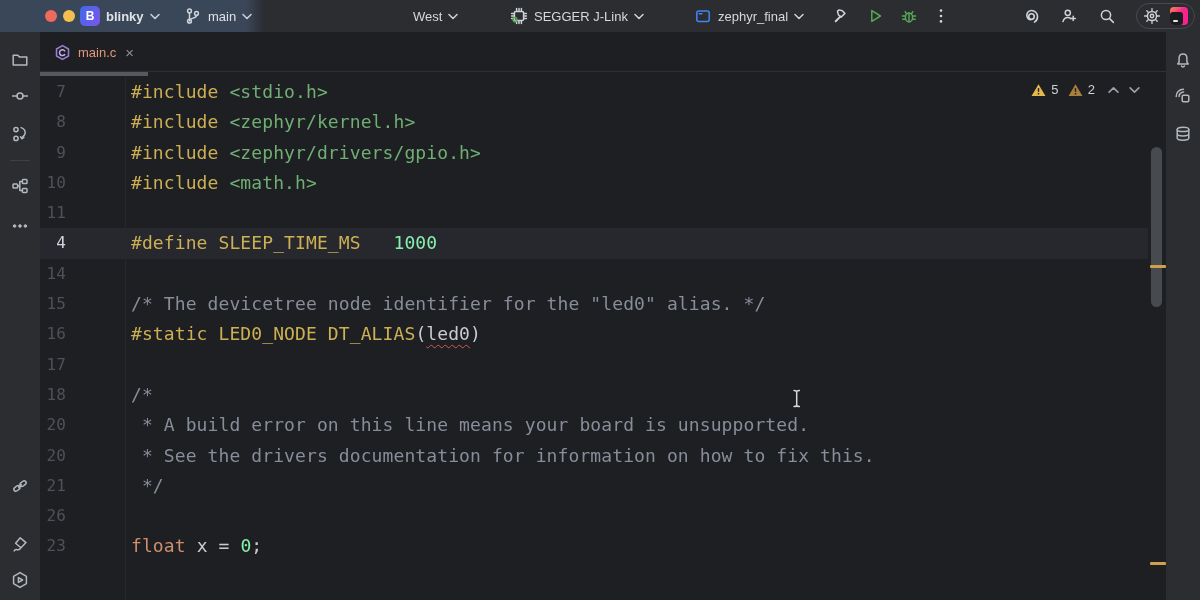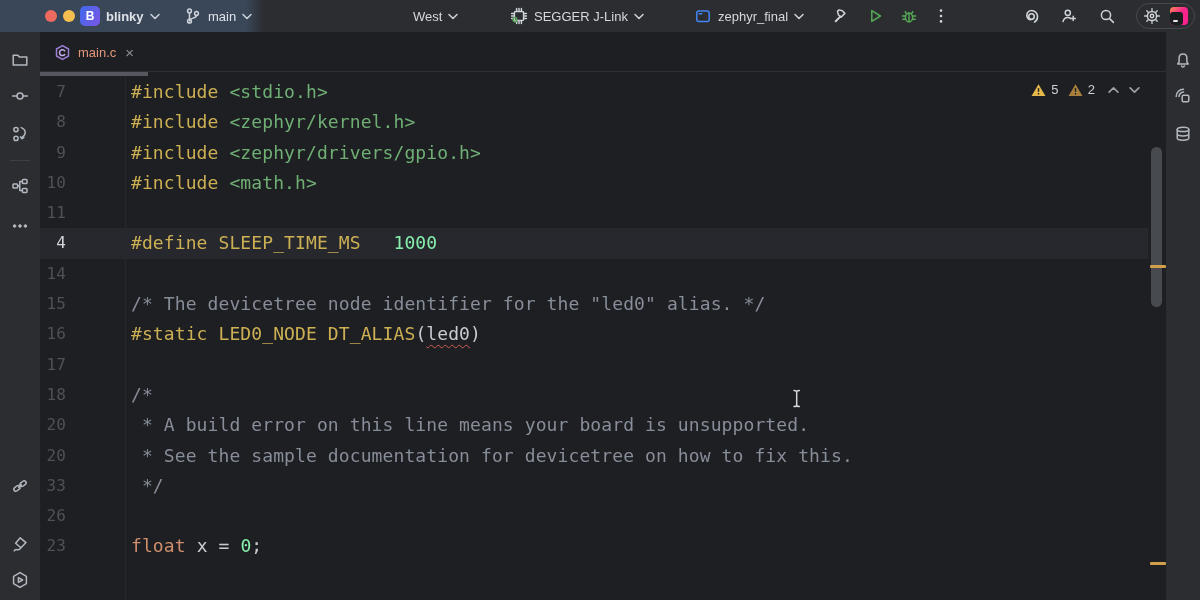--- a/index.html
+++ b/index.html
@@ -292,22 +292,22 @@
           <div class="row"><span class="ln">9</span><span class="code"><span class="tk-d">#include</span><span class="tk-p"> </span><span class="tk-s">&lt;zephyr/drivers/gpio.h&gt;</span></span></div>
           <div class="row"><span class="ln">10</span><span class="code"><span class="tk-d">#include</span><span class="tk-p"> </span><span class="tk-s">&lt;math.h&gt;</span></span></div>
           <div class="row"><span class="ln">11</span><span class="code"></span></div>
           <div class="row current"><span class="ln">4</span><span class="code"><span class="tk-d">#define SLEEP_TIME_MS</span><span class="tk-p">   </span><span class="tk-n">1000</span></span></div>
           <div class="row"><span class="ln">14</span><span class="code"></span></div>
           <div class="row"><span class="ln">15</span><span class="code"><span class="tk-c">/* The devicetree node identifier for the "led0" alias. */</span></span></div>
           <div class="row"><span class="ln">16</span><span class="code"><span class="tk-d">#static LED0_NODE DT_ALIAS</span><span class="tk-p">(</span><span class="tk-p sq-red">led0</span><span class="tk-p">)</span></span></div>
           <div class="row"><span class="ln">17</span><span class="code"></span></div>
           <div class="row"><span class="ln">18</span><span class="code"><span class="tk-c">/*</span></span></div>
           <div class="row"><span class="ln">20</span><span class="code"><span class="tk-c"> * A build error on this line means your board is unsupported.</span></span></div>
-          <div class="row"><span class="ln">20</span><span class="code"><span class="tk-c"> * See the sample documentation for devicetree on how to fix this.</span></span></div>
-          <div class="row"><span class="ln">33</span><span class="code"><span class="tk-c"> */</span></span></div>
+          <div class="row"><span class="ln">20</span><span class="code"><span class="tk-c"> * See the drivers documentation for information on how to fix this.</span></span></div>
+          <div class="row"><span class="ln">21</span><span class="code"><span class="tk-c"> */</span></span></div>
           <div class="row"><span class="ln">26</span></div>
           <div class="row"><span class="ln">23</span><span class="code"><span class="tk-k">float </span><span class="tk-p">x = </span><span class="tk-n">0</span><span class="tk-p">;</span></span></div>
         </div>
 
       <div class="inspections">
         <svg width="15" height="14" viewBox="0 0 16 14">
           <path d="M8 .8L15.4 13.4H.6z" fill="#e5b84c"></path>
             <rect x="7.25" y="5" width="1.5" height="4" fill="#1e1f22"></rect>
             <rect x="7.25" y="10.2" width="1.5" height="1.6" fill="#1e1f22"></rect>
         </svg>

